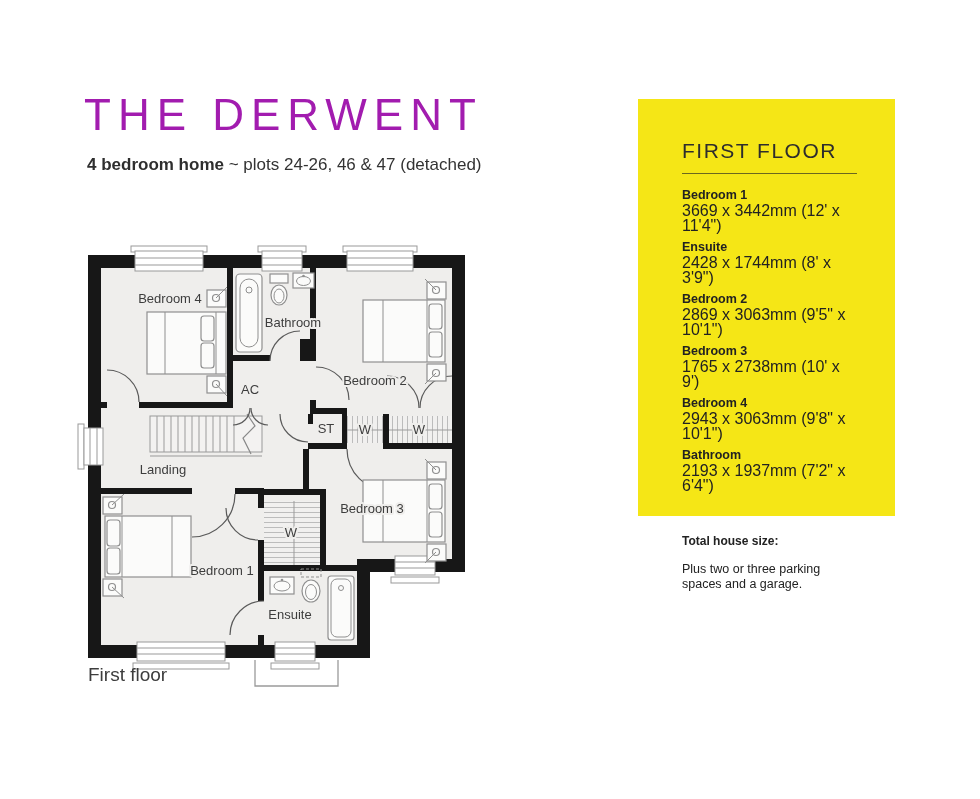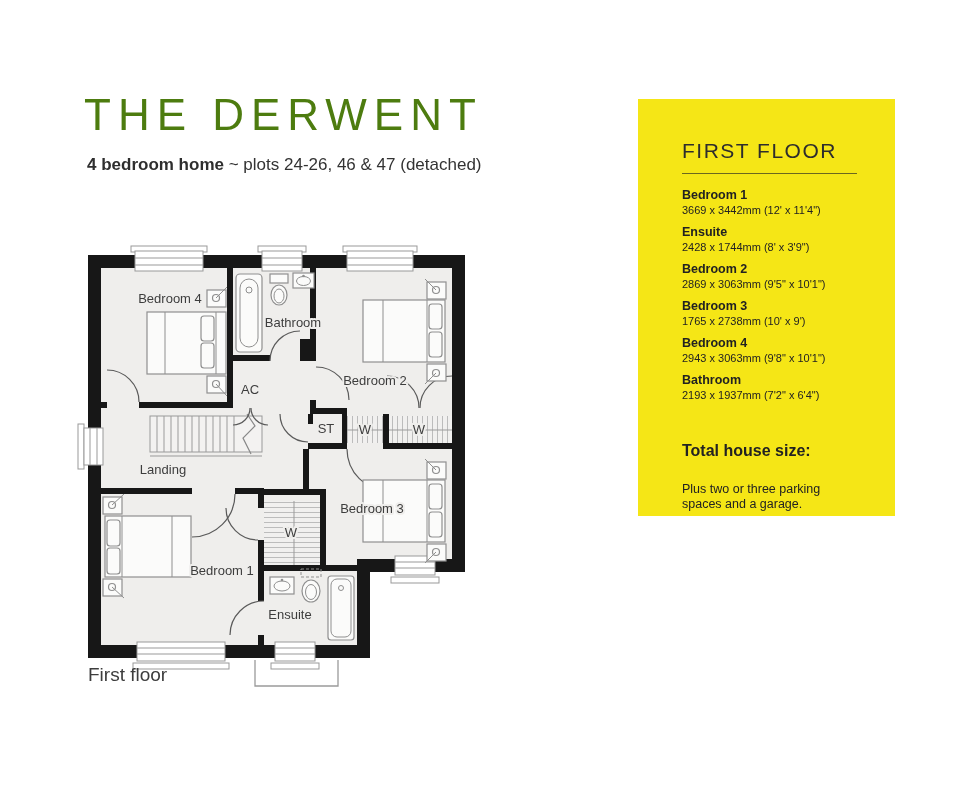--- a/index.html
+++ b/index.html
@@ -2,44 +2,44 @@
 <html><head>
 <meta charset="utf-8">
 <style>
   html,body{margin:0;padding:0;}
   body{
     width:980px;height:799px;position:relative;background:#ffffff;
     font-family:"Liberation Sans",sans-serif;overflow:hidden;
   }
   .title{
     position:absolute;left:84px;top:90px;
-    font-size:44px;font-weight:100;letter-spacing:7px;color:#4d7c0f;
+    font-size:44px;font-weight:100;letter-spacing:7px;color:#a21caf;
   }
   .subtitle{
     position:absolute;left:87px;top:155px;
     font-size:17px;color:#333;
   }
   .subtitle .b{font-weight:700;color:#2e2e2e;}
   .plan-caption{
     position:absolute;left:88px;top:664px;
     font-size:19px;color:#3d3d3d;
   }
   .panel{
     position:absolute;left:638px;top:99px;width:257px;height:417px;
     box-sizing:border-box;padding:40px 38px 0 44px;background:#F5E616;
   }
   .panel-heading{
     font-size:21px;letter-spacing:1.5px;color:#2d2d2d;font-weight:400;
     padding-bottom:10px;border-bottom:1px solid #6b671f;margin-bottom:14px;
   }
   .room{margin-bottom:7px;color:#222;}
   .room-name{font-size:12.5px;line-height:15px;font-weight:700;}
-  .room-dims{font-size:11px;line-height:15px;}
-  .total{margin-top:37px;font-size:16px;font-weight:700;line-height:22px;color:#222;}
-  .note{margin-top:20px;font-size:12.5px;line-height:15px;color:#222;width:160px;}
+  .room-dims{font-size:16px;line-height:15px;}
+  .total{margin-top:37px;font-size:12px;font-weight:700;line-height:22px;color:#222;}
+  .note{margin-top:10px;font-size:12.5px;line-height:15px;color:#222;width:160px;}
   svg.plan{position:absolute;left:50px;top:240px;width:440px;height:460px;}
   svg.plan text{
     font-family:"Liberation Sans",sans-serif;font-size:13px;fill:#3d3d3d;
     paint-order:stroke;stroke:#efeeec;stroke-width:4px;stroke-linejoin:round;
   }
   .furn{fill:#fbfbfa;stroke:#8f8f8f;stroke-width:1.2;}
   .thin{stroke:#8f8f8f;stroke-width:1;fill:none;}
   .door{stroke:#5a5a5a;stroke-width:1.2;fill:none;}
   .winframe{fill:#ffffff;stroke:#999;stroke-width:1;}
 </style>

